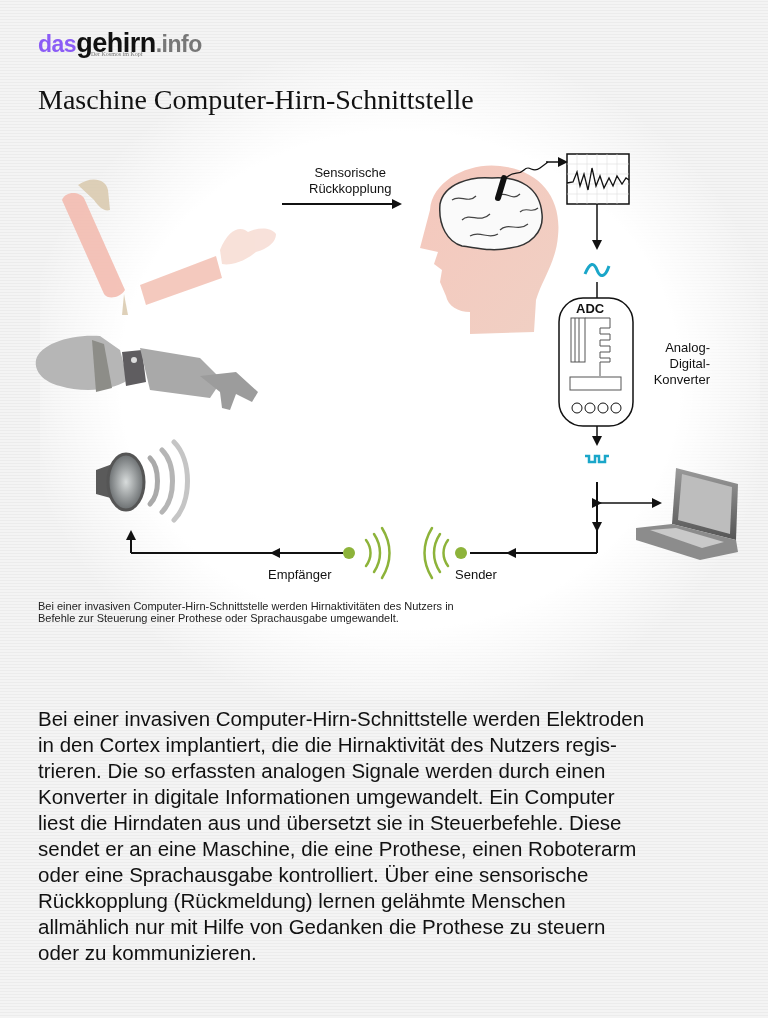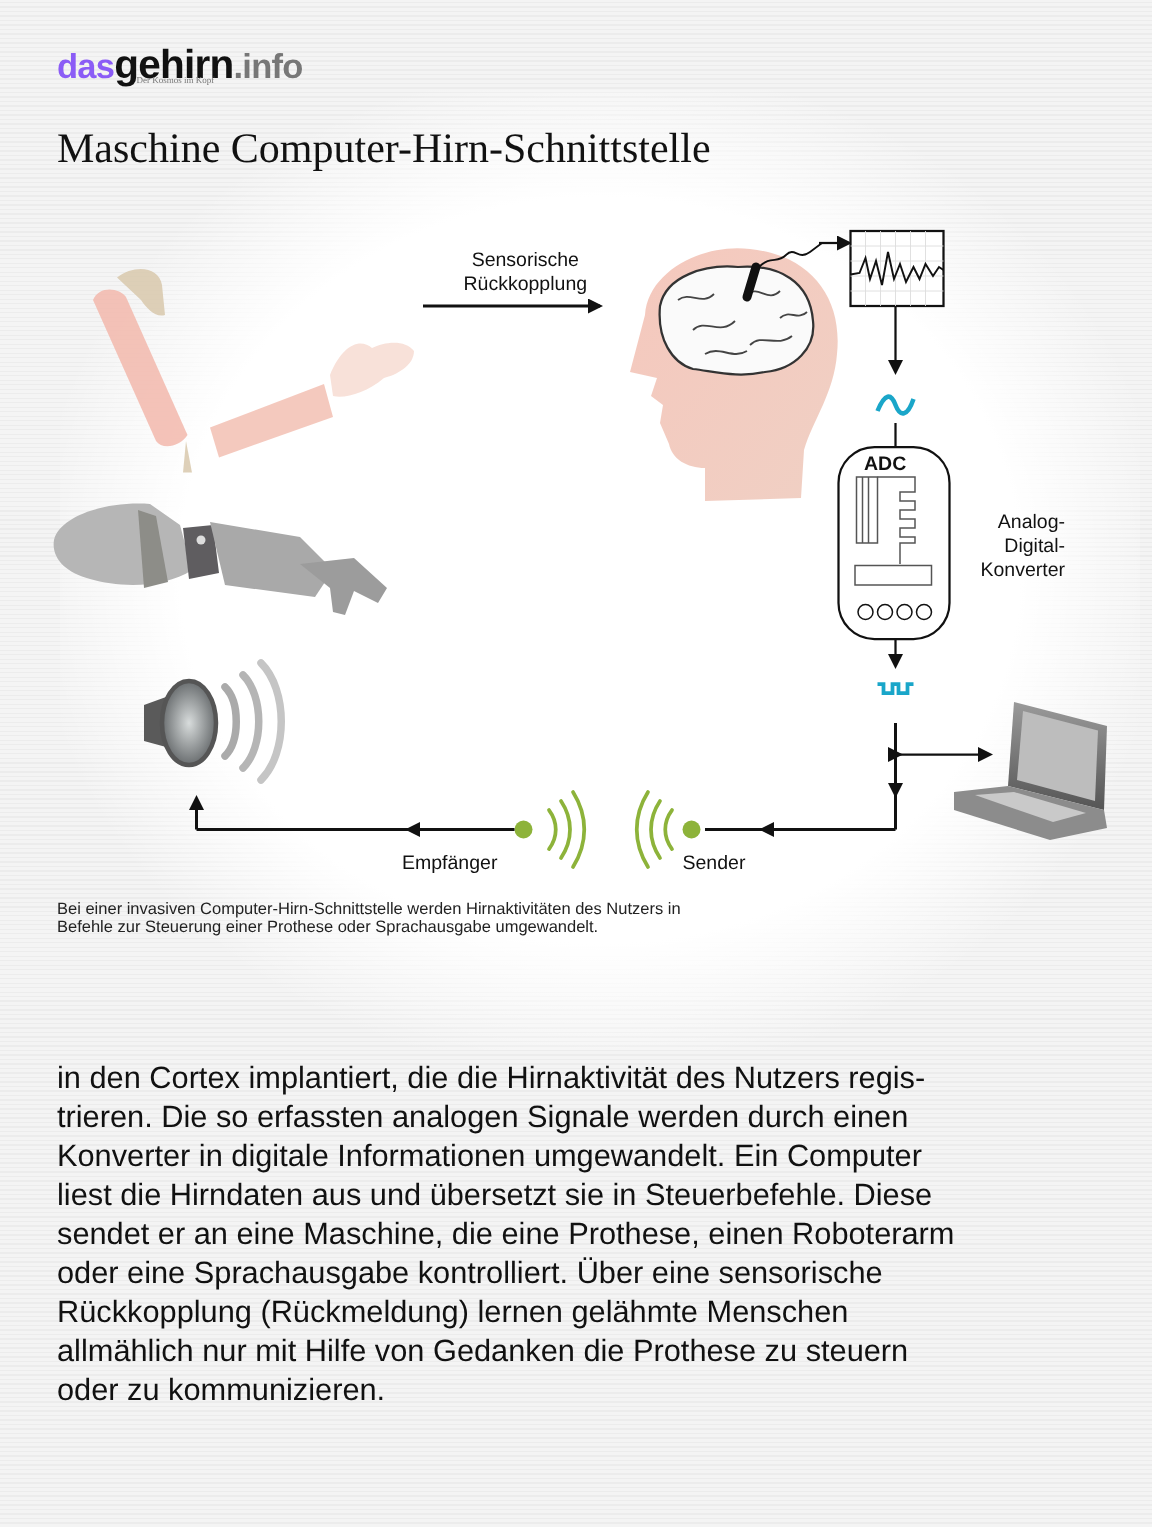--- a/index.html
+++ b/index.html
@@ -155,20 +155,21 @@
 </div>
 <div class="lbl" style="left:268px;top:567px;">Empfänger</div>
 <div class="lbl" style="left:455px;top:567px;">Sender</div>
 
 <div class="caption">
   <div>Bei einer invasiven Computer-Hirn-Schnittstelle werden Hirnaktivitäten des Nutzers in</div>
   <div>Befehle zur Steuerung einer Prothese oder Sprachausgabe umgewandelt.</div>
 </div>
 
 <div class="body-text">
+  <div>Bei einer invasiven Computer-Hirn-Schnittstelle werden Elektroden</div>
   <div>in den Cortex implantiert, die die Hirnaktivität des Nutzers regis-</div>
   <div>trieren. Die so erfassten analogen Signale werden durch einen</div>
   <div>Konverter in digitale Informationen umgewandelt. Ein Computer</div>
   <div>liest die Hirndaten aus und übersetzt sie in Steuerbefehle. Diese</div>
   <div>sendet er an eine Maschine, die eine Prothese, einen Roboterarm</div>
   <div>oder eine Sprachausgabe kontrolliert. Über eine sensorische</div>
   <div>Rückkopplung (Rückmeldung) lernen gelähmte Menschen</div>
   <div>allmählich nur mit Hilfe von Gedanken die Prothese zu steuern</div>
   <div>oder zu kommunizieren.</div>
 </div>

